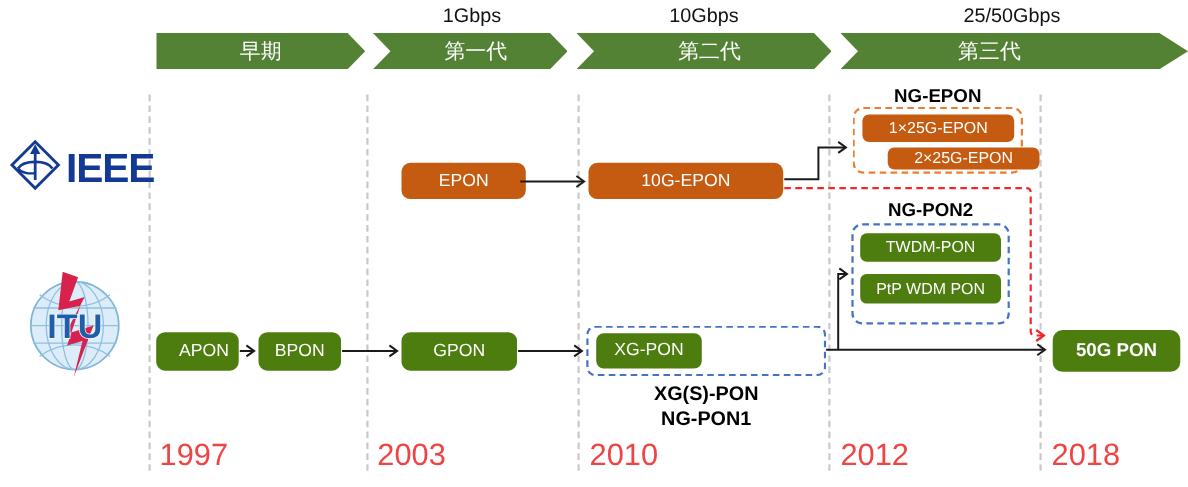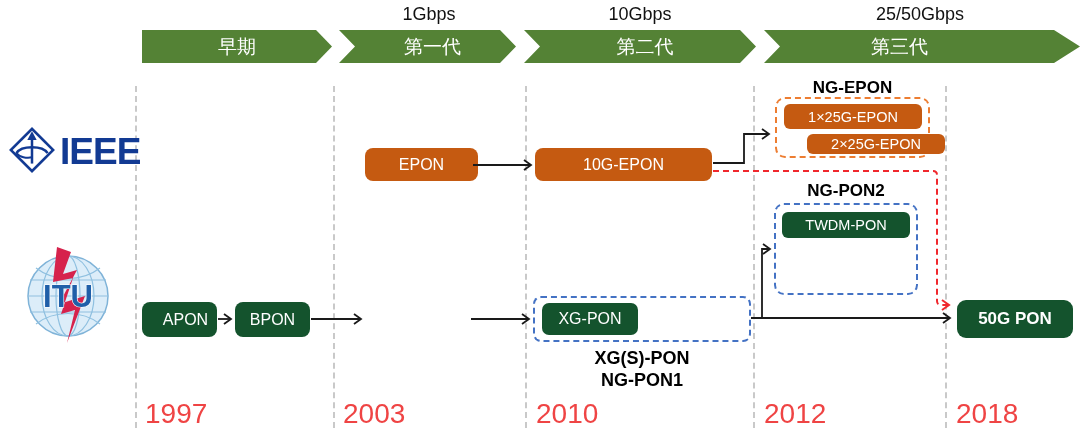--- a/index.html
+++ b/index.html
@@ -26,21 +26,21 @@
 
   
   .year { position:absolute; top:398px; font-size:28px; color:#ef4444; }
 
   
   .node {
     position:absolute; border-radius:8px; color:#fff; font-size:16px;
     display:flex; align-items:center; justify-content:center; text-align:center;
   }
   .orange { background:#C55A11; }
-  .blue   { background:#14532d;text-align:right; }
+  .blue   { background:#4d7c0f;text-align:right; }
   .small  { font-size:14.5px; border-radius:6px; }
   .bold   { font-weight:bold; }
 
   
   .group { position:absolute; border-radius:10px; background:transparent; }
   .g-orange { border:2px dashed #ED7D31; }
   .g-blue   { border:2px dashed #4472C4; }
 
   
   .glabel { position:absolute; font-size:17px; font-weight:bold; color:#000; text-align:center; }
@@ -110,23 +110,25 @@
   <div class="node orange" style="left:535px;top:148px;width:177px;height:33px;">10G-EPON</div>
 
   <div class="glabel" style="left:775px;top:78px;width:155px;">NG-EPON</div>
   <div class="group g-orange" style="left:775px;top:97px;width:155px;height:61px;"></div>
   <div class="node orange small" style="left:784px;top:104px;width:138px;height:25px;">1×25G-EPON</div>
   <div class="node orange small" style="left:784px;top:134px;width:138px;height:20px;margin-left:23px;">2×25G-EPON</div>
 
   <div class="glabel" style="left:774px;top:181px;width:144px;">NG-PON2</div>
   <div class="group g-blue" style="left:774px;top:203px;width:144px;height:92px;"></div>
   <div class="node blue small" style="left:782px;top:212px;width:128px;height:26px;">TWDM-PON</div>
+  <div class="node blue small" style="left:782px;top:249px;width:128px;height:27px;">PtP WDM PON</div>
 
   <div class="node blue" style="left:142px;top:302px;width:75px;height:35px;padding-left:12px;">APON</div>
   <div class="node blue" style="left:235px;top:302px;width:75px;height:35px;">BPON</div>
+  <div class="node blue" style="left:365px;top:302px;width:105px;height:35px;">GPON</div>
 
   <div class="group g-blue" style="left:533px;top:296px;width:218px;height:46px;border-radius:8px;"></div>
   <div class="node blue" style="left:542px;top:303px;width:96px;height:32px;border-radius:7px;">XG-PON</div>
   <div class="glabel" style="left:533px;top:348px;width:218px;font-size:18px;">XG(S)-PON</div>
   <div class="glabel" style="left:533px;top:370px;width:218px;font-size:18px;">NG-PON1</div>
 
   <div class="node blue bold" style="left:957px;top:300px;width:116px;height:38px;border-radius:9px;font-size:17px;">50G PON</div>
 
   <div class="year" style="left:145px;">1997</div>
   <div class="year" style="left:343px;">2003</div>

